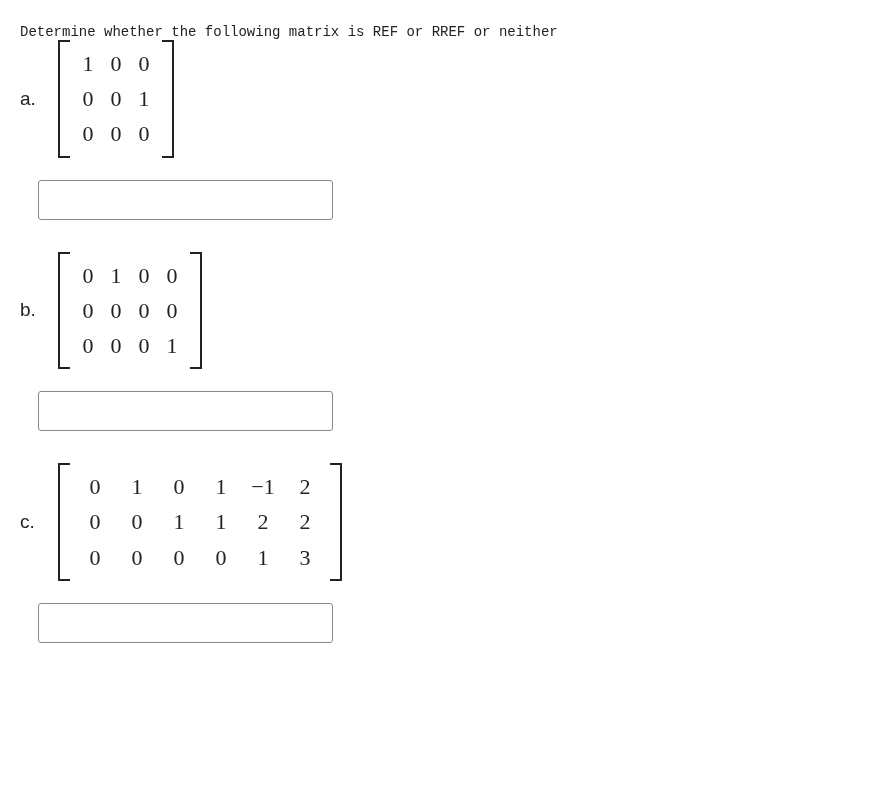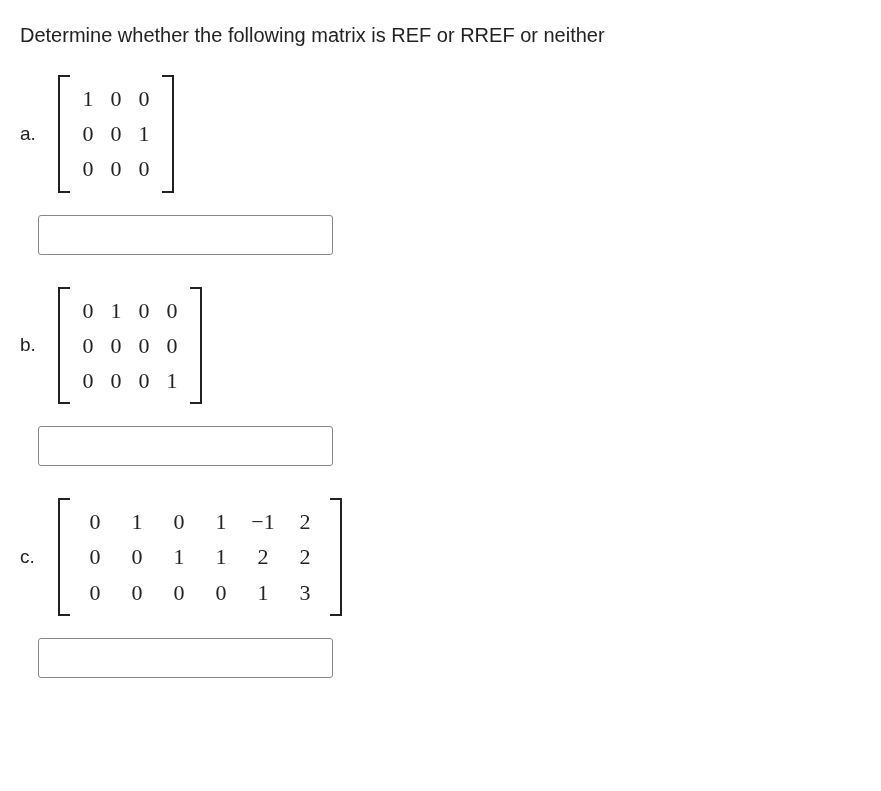--- a/index.html
+++ b/index.html
@@ -5,22 +5,22 @@
   body {
     font-family: Arial, Helvetica, sans-serif;
     font-size: 19px;
     color: #222;
     margin: 0;
     padding: 24px 20px;
     width: 881px;
     box-sizing: border-box;
   }
   .question-text {
-    margin-bottom: 28px;
-    font-size: 20px;
+    font-size: 14px;
+    font-family: Liberation Mono, monospace;
   }
   .problem {
     margin-bottom: 22px;
   }
   .problem-row {
     display: flex;
     align-items: center;
   }
   .label {
     width: 38px;

